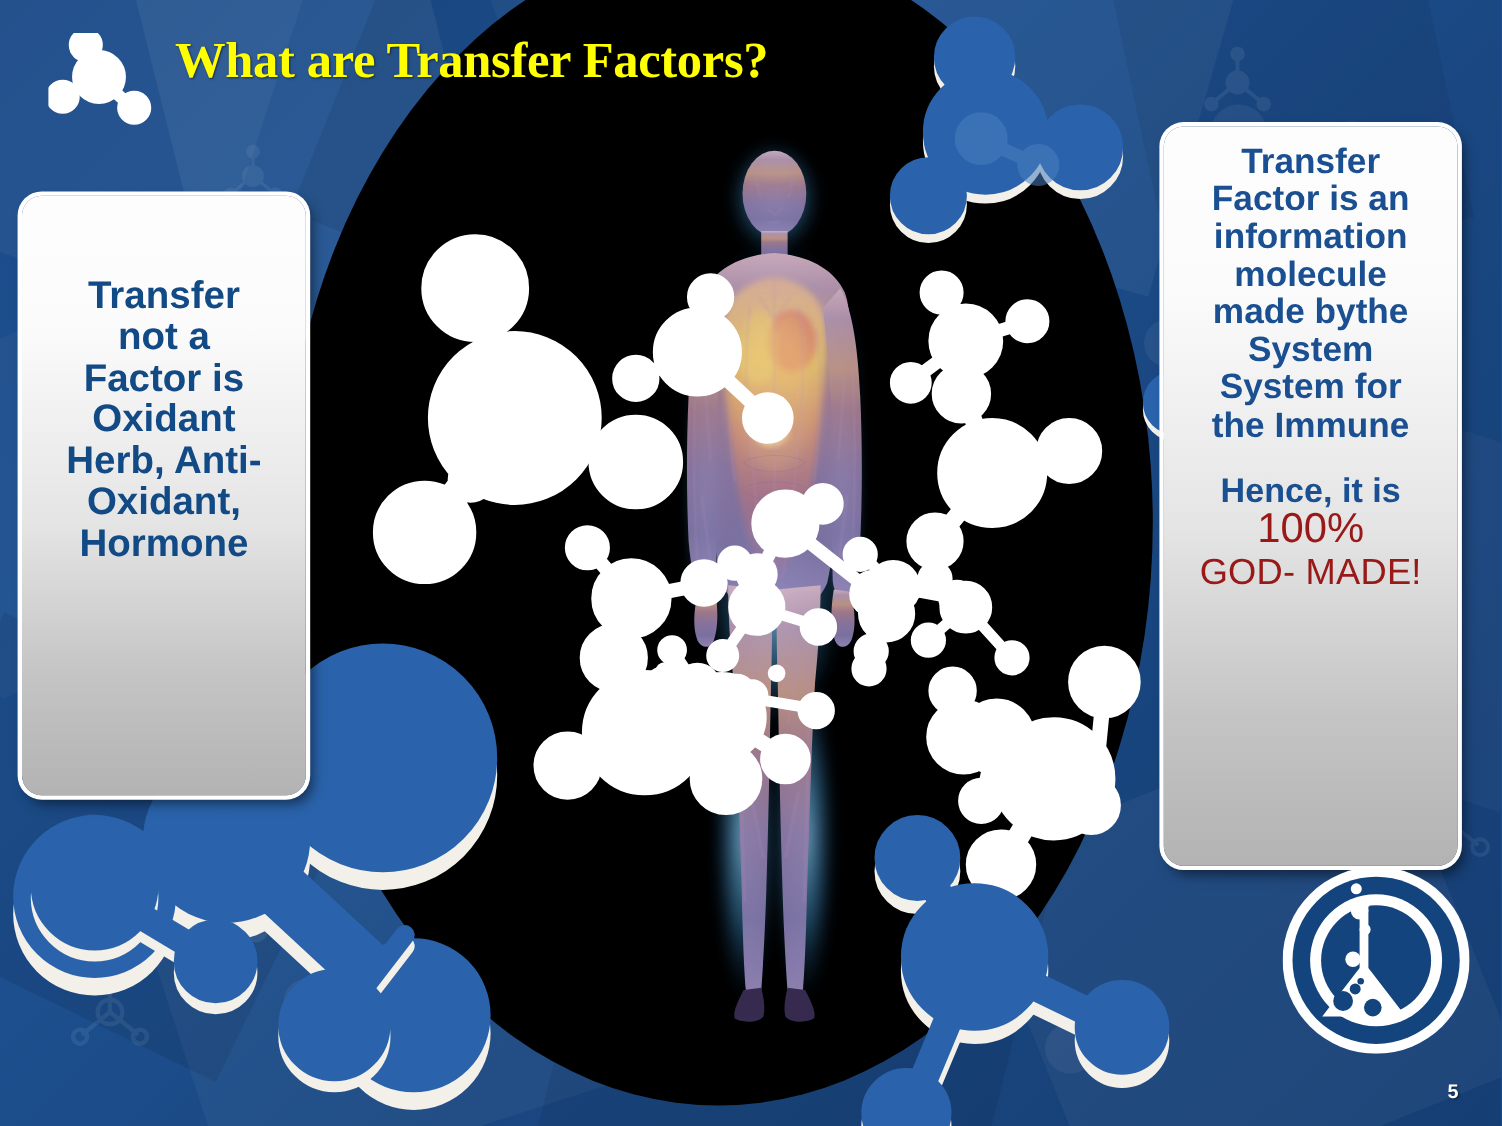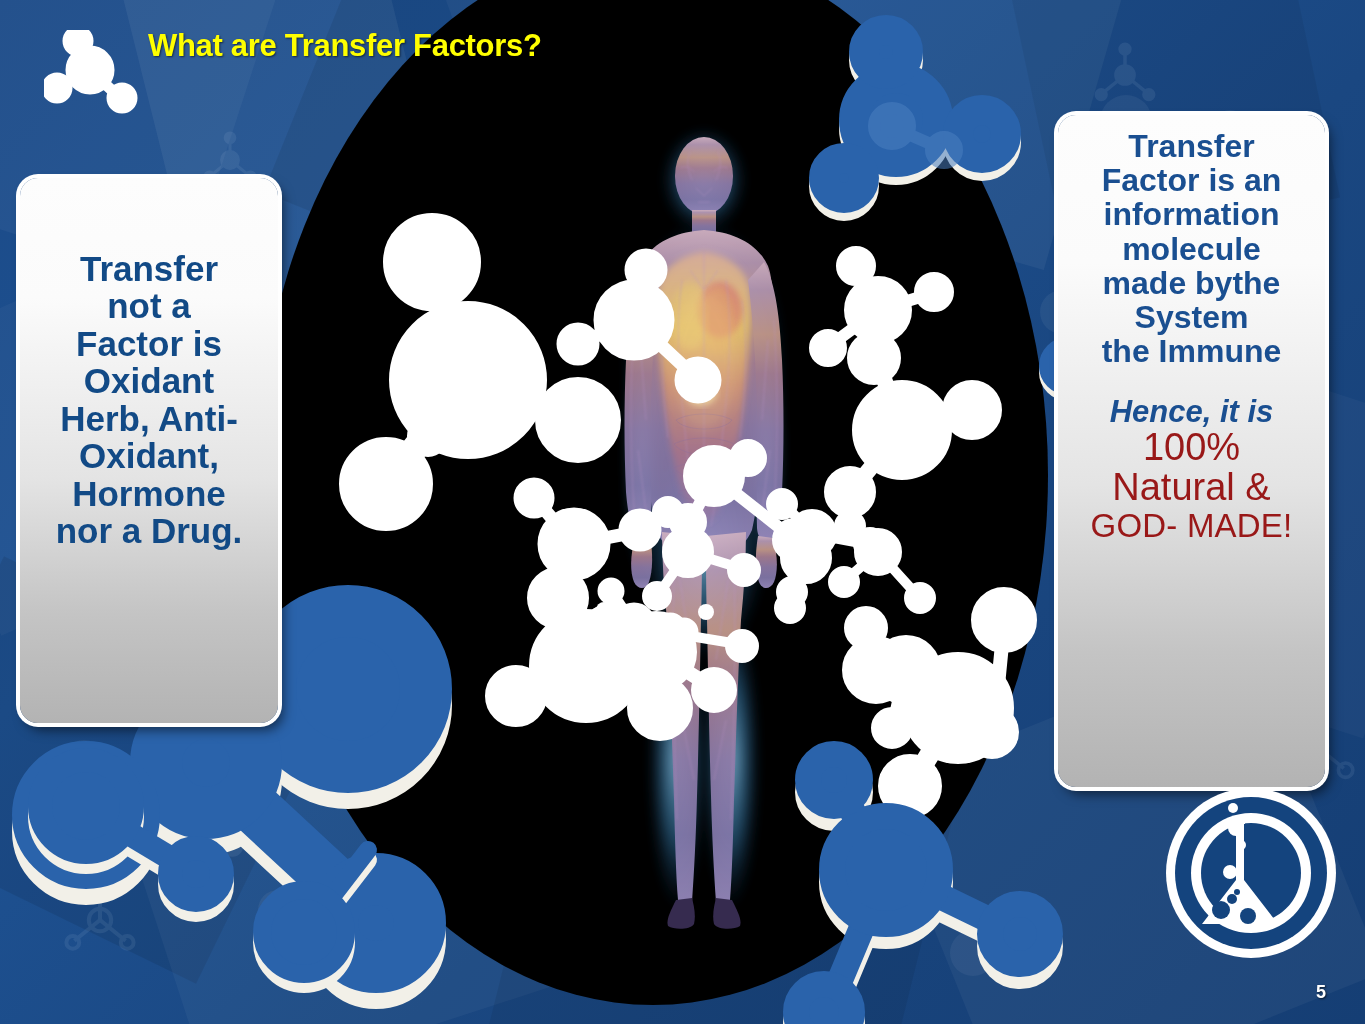--- a/index.html
+++ b/index.html
@@ -61,25 +61,25 @@
   
   .mol { position:absolute; }
   .mol svg { display:block; overflow:visible; }
 
   
   #title-bar {
     position:absolute; left:0; top:24px; width:900px; height:80px;
   }
   #title-icon { position:absolute; left:44px; top:6px; width:96px; height:84px; }
   #page-title {
-    position:absolute; left:148px; top:4px;
-    font-size:31px; font-weight:bold; color:#ffff00;
+    position:absolute; left:159px; top:4px;
+    font-size:46px; font-weight:bold; color:#ffff00;
     letter-spacing:-0.3px; white-space:nowrap;
     text-shadow:1px 1px 2px rgba(0,0,0,0.55);
-    font-family:Liberation Sans, sans-serif;
+    font-family:Liberation Serif, serif;
   }
 
   
   .callout {
     position:absolute;
     border-radius:18px;
     background:linear-gradient(to bottom,#fdfdfd 0%,#fbfbfb 22%,#e4e4e4 55%,#c4c4c4 80%,#b3b3b3 100%);
     box-shadow:0 0 0 4px #ffffff, 5px 7px 12px rgba(0,0,0,0.55);
     color:#124a86;
     text-align:center;
@@ -100,21 +100,21 @@
   #callout-right .blue-blk { color:#1a4f91; }
   #callout-right .gap { height:26px; }
   .red-big {
     color:#991818; font-weight:normal; font-size:38px;
     line-height:1.05; display:block;
   }
   .red-caps {
     color:#991818; font-weight:normal; font-size:33px;
     line-height:1.1; display:block; letter-spacing:0.2px;
   }
-  .hence { display:block; font-size:31px; color:#1a4f91;font-style:italic; }
+  .hence { display:block; font-size:31px; color:#1a4f91; }
 
   
   #lab-logo {
     position:absolute; left:1166px; top:788px;
     width:170px; height:170px;
   }
   #lab-logo svg { display:block; }
 
   
   #page-number {
@@ -820,35 +820,34 @@
   </div>
 
   <div id="callout-left" class="callout">
     <div>Transfer</div>
     <div>not a</div>
     <div>Factor is</div>
     <div>Oxidant</div>
     <div>Herb, Anti-</div>
     <div>Oxidant,</div>
     <div>Hormone</div>
-    <div>nor a Drug.</div>
   </div>
 
   <div id="callout-right" class="callout">
     <div class="blue-blk">Transfer</div>
     <div class="blue-blk">Factor is an</div>
     <div class="blue-blk">information</div>
     <div class="blue-blk">molecule</div>
     <div class="blue-blk">made bythe</div>
     <div class="blue-blk">System</div>
+    <div class="blue-blk">System for</div>
     <div class="blue-blk">the Immune</div>
     <div class="gap"></div>
     <span class="hence">Hence, it is</span>
     <span class="red-big">100%</span>
-    <span class="red-big">Natural &amp;</span>
     <span class="red-caps">GOD- MADE!</span>
   </div>
 
   <div id="lab-logo">
     <svg width="170" height="170" viewBox="0 0 170 170">
       <circle cx="85" cy="85" r="85" fill="#ffffff"></circle>
       <circle cx="85" cy="85" r="76" fill="#14447e"></circle>
       <circle cx="85" cy="85" r="60" fill="#ffffff"></circle>
       <circle cx="85" cy="85" r="50" fill="#14447e"></circle>
 

